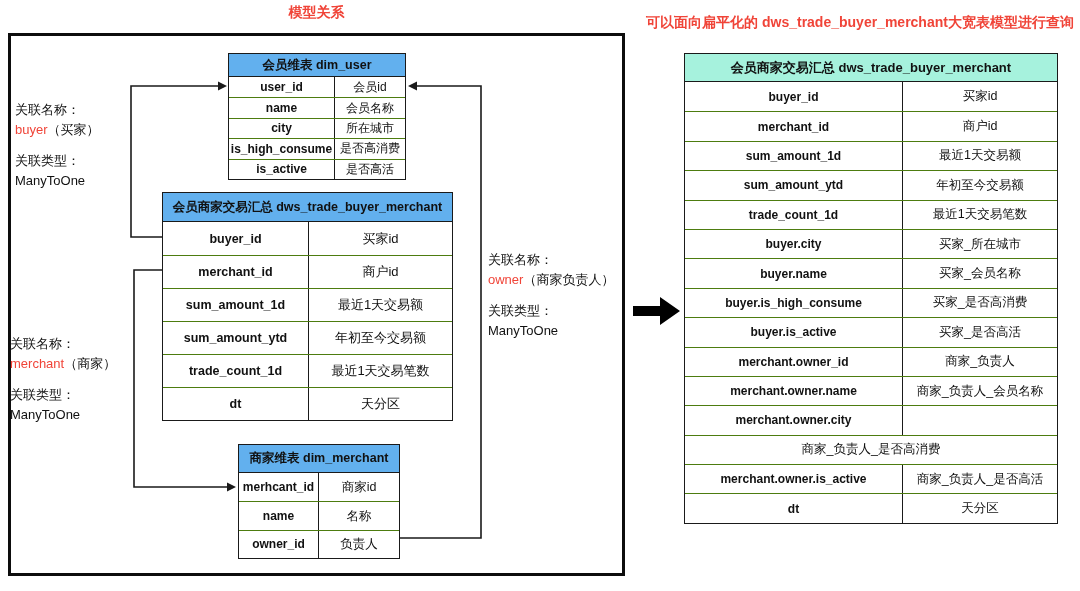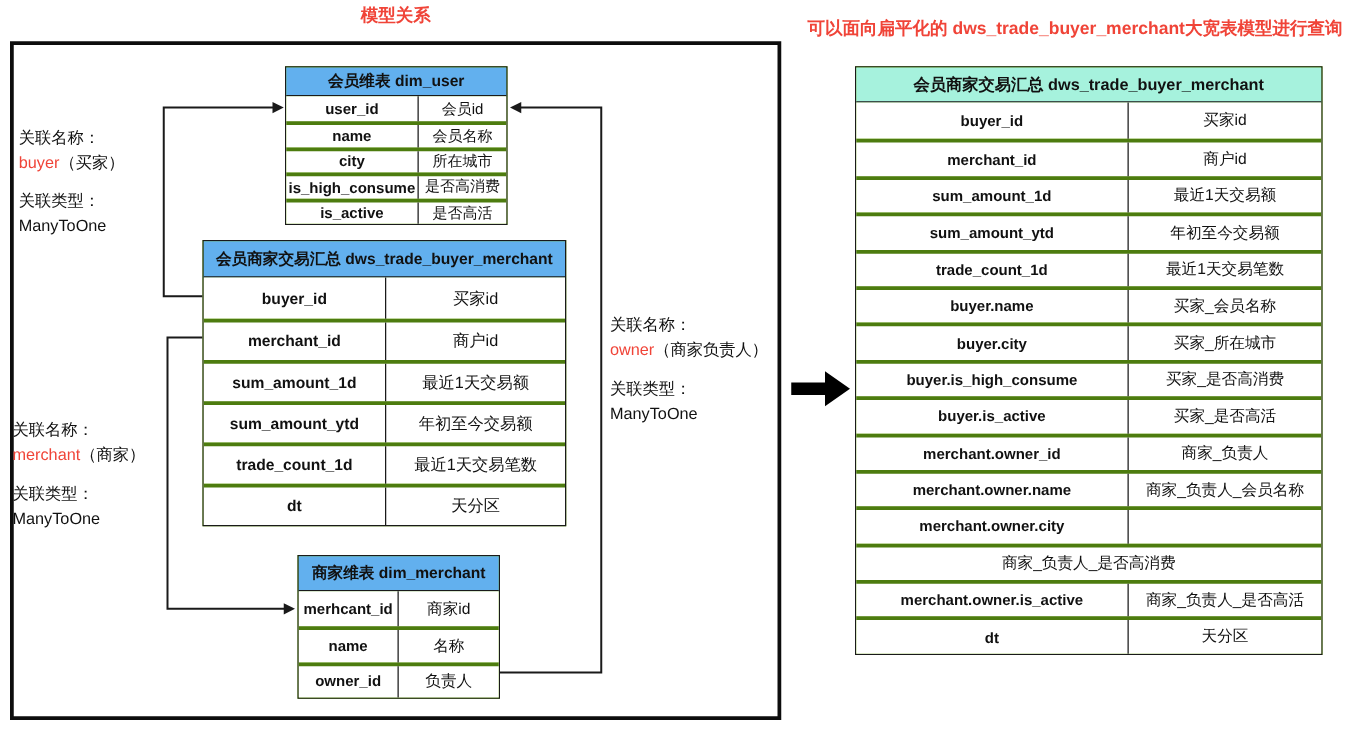--- a/index.html
+++ b/index.html
@@ -26,21 +26,21 @@
   
   .tbl{
     position:absolute;background:#84cc16;border:1.6px solid var(--line-dark);
     box-sizing:border-box;z-index:2;
   }
   .tbl-header{
     display:flex;align-items:center;justify-content:center;font-weight:bold;
     border-bottom:1.6px solid var(--line-dark);box-sizing:border-box;white-space:nowrap;
   }
   .tbl-row{display:flex;box-sizing:border-box;background:#fff;}
-  .tbl-row + .tbl-row{border-top:3px solid #4d7c0f;}
+  .tbl-row + .tbl-row{border-top:1px solid #4d7c0f;}
   .cell{
     display:flex;align-items:center;justify-content:center;box-sizing:border-box;
     white-space:nowrap;overflow:hidden;
   }
   .cell.field{font-weight:bold;border-right:1.6px solid var(--line-dark);}
   .cell.desc{flex:1;}
 
   .t-dim-user{left:228px;top:53px;width:178px;}
   .t-dim-user .tbl-header{height:23px;font-size:12.5px;}
   .t-dim-user .tbl-row{height:20.4px;font-size:12px;}
@@ -194,26 +194,26 @@
       </div>
         <div class="tbl-row">
         <div class="cell field">sum_amount_ytd</div>
         <div class="cell desc">年初至今交易额</div>
       </div>
         <div class="tbl-row">
         <div class="cell field">trade_count_1d</div>
         <div class="cell desc">最近1天交易笔数</div>
       </div>
         <div class="tbl-row">
+        <div class="cell field">buyer.city</div>
+        <div class="cell desc">买家_所在城市</div>
+      </div>
+        <div class="tbl-row">
         <div class="cell field">buyer.name</div>
         <div class="cell desc">买家_会员名称</div>
-      </div>
-        <div class="tbl-row">
-        <div class="cell field">buyer.city</div>
-        <div class="cell desc">买家_所在城市</div>
       </div>
         <div class="tbl-row">
         <div class="cell field">buyer.is_high_consume</div>
         <div class="cell desc">买家_是否高消费</div>
       </div>
         <div class="tbl-row">
         <div class="cell field">buyer.is_active</div>
         <div class="cell desc">买家_是否高活</div>
       </div>
         <div class="tbl-row">

